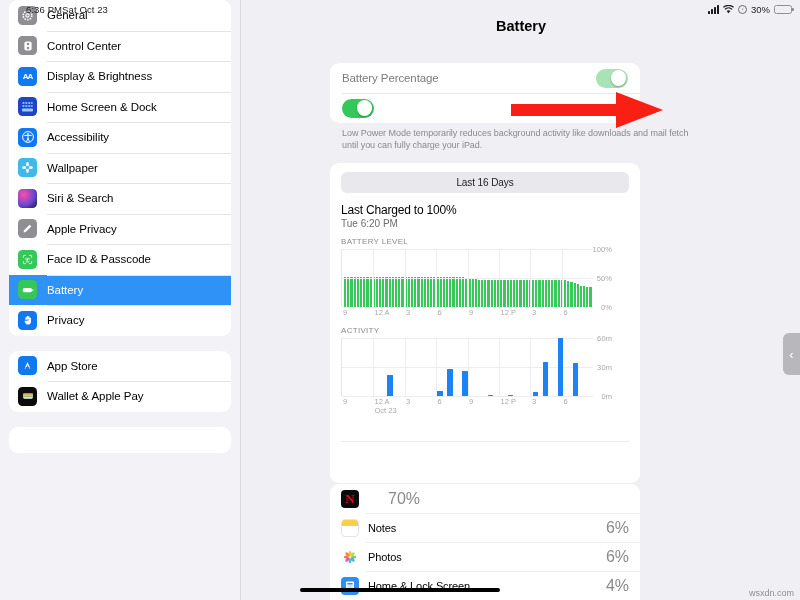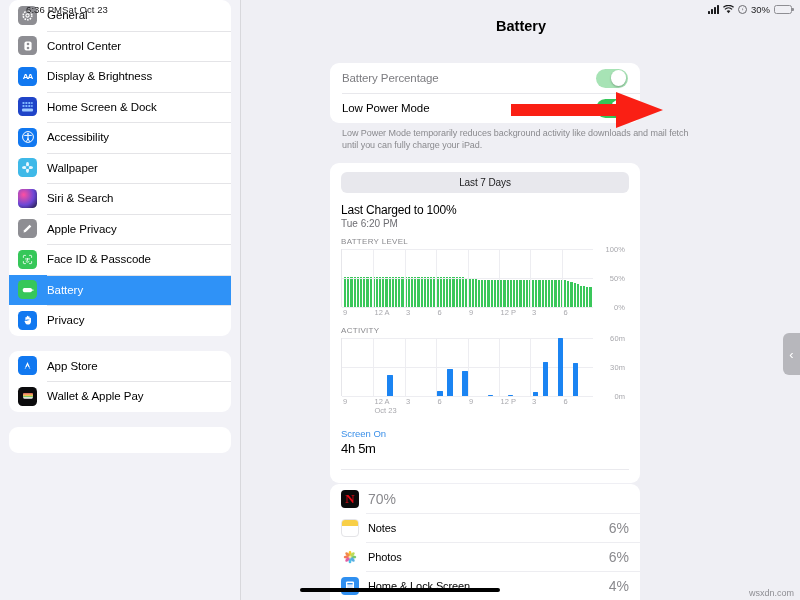--- a/index.html
+++ b/index.html
@@ -182,21 +182,21 @@
   .plot .vline {
     position: absolute; top: 0; bottom: 0; width: 1px; background: #ededf1;
   }
   .bars {
     position: absolute; left: 2px; right: 0; bottom: 0; top: 0;
     display: flex; align-items: flex-end;
   }
   .bar-b { background: #3ac75b; border-radius: 0; }
   .bar-a { background: #1b84f2; border-radius: 0.5px; position: absolute; bottom: 0; }
   .ylabels {
-    position: absolute; right: 4px; top: -4px; width: 34px; height: 66px;
+    position: absolute; right: 17px; top: -4px; width: 34px; height: 66px;
   }
   .ylab {
     position: absolute; right: 0; font-size: 7.5px; color: #a8a8ad; letter-spacing: 0.1px;
   }
   .xlabels { position: relative; height: 11px; margin-right: 36px; }
   .xlab { position: absolute; top: 1px; font-size: 7.5px; color: #a8a8ad; }
   .xsub { position: absolute; top: 10px; font-size: 7.5px; color: #a8a8ad; }
 
   .screen-stats { display: flex; margin-top: 12px; }
   .ss-block { width: 50%; }
@@ -220,21 +220,21 @@
     height: 1px; background: #ededf1;
   }
   .app-icon {
     width: 18px; height: 18px; border-radius: 4px;
     flex: 0 0 18px; margin-right: 9px; overflow: hidden;
     display: flex; align-items: center; justify-content: center;
   }
   .app-name-wrap { flex: 1; }
   .app-name { font-size: 11px; color: #000; letter-spacing: -0.1px; }
   .app-sub { font-size: 8.5px; color: #8a8a8e; margin-top: -1px; }
-  .app-pct { font-size: 14px; color: #8a8a8e; }
+  .app-pct { font-size: 16px; color: #8a8a8e; margin-left: 20px; }
   .ic-netflix { background: #0b0b0b; color: #e50914; font-weight: 700; font-size: 13px; font-family: "Liberation Serif", serif; }
   .ic-notes { background: #fff; border: 1px solid #e4e4e7; position: relative; }
   .ic-notes::before { content: ""; position: absolute; top:0; left:0; right:0; height: 6px; background: #f8cf47; }
   .ic-photos { background: #fff; }
   .ic-hls { background: #2f8ff0; }
 
   
   .red-arrow {
     position: absolute; z-index: 25;
     left: 511px; top: 92px; width: 152px; height: 36px;
@@ -426,33 +426,32 @@
     <div class="main-title">Battery</div>
 
     <div class="card toggle-card">
       <div class="toggle-row">
         <span class="toggle-label muted">Battery Percentage</span>
         <span class="switch on-pale">
             <span class="knob"></span>
           </span>
       </div>
       <div class="toggle-row">
-        <span class="toggle-label">Low Power Mode</span>
         <span class="switch on-bright">
             <span class="knob"></span>
           </span>
       </div>
     </div>
 
     <div class="footnote">Low Power Mode temporarily reduces background activity like downloads and mail fetch until you can fully charge your iPad.</div>
 
     <div class="card stats-card">
 
       <div class="segmented">
-        <div class="seg">Last 7 Days</div>
+        <div class="seg">Last 16 Days</div>
       </div>
 
       <div class="charged-title">Last Charged to 100%</div>
       <div class="charged-sub">Tue 6:20 PM</div>
 
       <div class="chart-head">BATTERY LEVEL</div>
       <div class="chart-wrap">
         <div class="plot" id="plot-battery">
           <div class="bars" id="bars-battery">
               <div class="bar-b" style="height: 52%; flex: 1 1 0px; margin-right: 1px;"></div>
@@ -598,24 +597,20 @@
             <div class="xlab" style="left: 25%; margin-left: 2px;">3</div>
             <div class="xlab" style="left: 37.5%; margin-left: 2px;">6</div>
             <div class="xlab" style="left: 50%; margin-left: 2px;">9</div>
             <div class="xlab" style="left: 62.5%; margin-left: 2px;">12 P</div>
             <div class="xlab" style="left: 75%; margin-left: 2px;">3</div>
             <div class="xlab" style="left: 87.5%; margin-left: 2px;">6</div>
           </div>
       </div>
 
       <div class="screen-stats">
-        <div class="ss-block">
-          <div class="ss-label on">Screen On</div>
-          <div class="ss-value">4h 5m</div>
-        </div>
       </div>
 
       <div class="usage-head">
         
         
       </div>
     </div>
 
     <div class="card apps-card">
       <div class="app-row">

